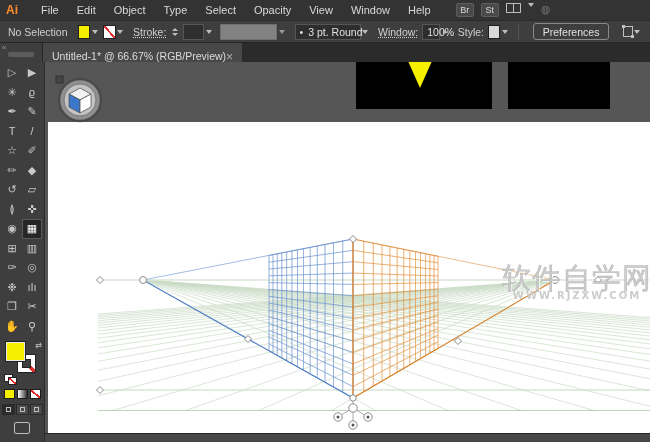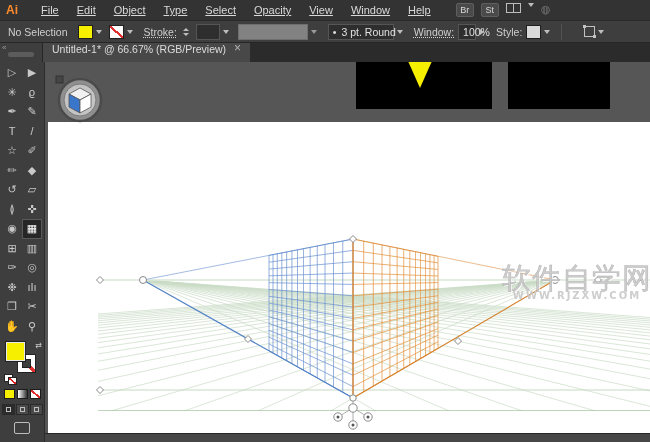--- a/index.html
+++ b/index.html
@@ -4,21 +4,21 @@
 <style>
   * { margin:0; padding:0; box-sizing:border-box; }
   html,body { width:650px; height:442px; overflow:hidden; background:#333; }
   body { font-family:"Liberation Sans", sans-serif; font-size:11px; color:#d6d6d6; }
   .app { position:relative; width:650px; height:442px;border-radius:17px; }
 
   
   .menubar { height:20px; background:#333333; display:flex; align-items:center; padding:0 6px; }
   .ai-logo { color:#ff8a2a; font-weight:bold; font-size:12px; margin-right:14px; letter-spacing:0; }
   #menu-items { display:flex; }
-  .mitem { padding:0 9px; color:#d9d9d9; font-size:11px; cursor:default;text-decoration:underline; }
+  .mitem { padding:0 9px; color:#d9d9d9; font-size:11px; cursor:default; }
   .menu-right { margin-left:16px; display:flex; align-items:flex-start; gap:7px; }
   .mb-btn { background:#4a4a4a; border:1px solid #5f5f5f; color:#d9d9d9; font-size:9px;
             width:18px; height:14px; line-height:12px; text-align:center; border-radius:2px; }
   .ws-icon { width:15px; height:10px; border:1px solid #bdbdbd; position:relative; display:inline-block; }
   .ws-icon::after { content:""; position:absolute; left:6px; top:0; bottom:0; width:1px; background:#bdbdbd; }
   .chev { width:0; height:0; border-left:3px solid transparent; border-right:3px solid transparent;
           border-top:4px solid #bdbdbd; display:inline-block; }
   .swirl { color:#777; font-size:11px; }
 
   
@@ -42,21 +42,21 @@
   .xform-icon { width:11px; height:11px; border:1px solid #c2c2c2; position:relative; display:inline-block; }
   .xform-icon::before, .xform-icon::after { content:""; position:absolute; width:3px; height:3px; background:#c2c2c2; }
   .xform-icon::before { left:-2px; top:-2px; } .xform-icon::after { right:-2px; bottom:-2px; }
   .gap4{margin-left:4px;} .gap6{margin-left:6px;} .gap8{margin-left:8px;} .gap10{margin-left:10px;}
 
   
   .tabbar { height:19px; background:#2b2b2b; display:flex; align-items:stretch; }
   .tools-header { width:43px; background:#3e3e3e; position:relative; border-right:1px solid #262626; }
   .tools-header .dbl { position:absolute; top:0px; left:2px; font-size:8px; color:#9a9a9a; }
   .tools-header .grip { position:absolute; left:8px; top:9px; width:26px; height:5px; background:#5c5c5c; border-radius:2px; }
-  .tab { background:#484848; display:flex; align-items:flex-start; padding:0 9px; gap:8px; color:#dcdcdc; font-size:10.5px; }
+  .tab { background:#484848; display:flex; align-items:flex-end; padding:0 9px; color:#dcdcdc; font-size:10.5px; }
   .tab .close { color:#b5b5b5; font-size:12px; line-height:10px; }
 
   
   .main { display:flex; height:380px; }
   .toolbar { width:45px; background:#3e3e3e; border-right:1px solid #2c2c2c; padding-top:1px; }
   #tool-grid { display:grid; grid-template-columns:20px 20px; justify-content:center; }
   .tool { height:19.5px; display:flex; align-items:center; justify-content:center; color:#c9c9c9;
           font-size:11px; cursor:default; }
   .tool.active { background:#262626; border:1px solid #5a5a5a; color:#fff; }
   .swatch-area { position:relative; width:45px; height:46px; margin-top:4px; }
@@ -142,20 +142,21 @@
     <span class="field gap4" style="width:18px">100%</span>
     <span class="chevbox">
         <span class="chev" style="transform:rotate(-90deg)"></span>
       </span>
     <span class="cb-label gap8">Style:</span>
     <span class="swatch gap4" style="background:#d9d9d9"></span>
     <span class="chevbox">
         <span class="chev"></span>
       </span>
     <span class="vdiv"></span>
+    <button class="btn gap6">Preferences</button>
     <span class="xform-icon" style="margin-left:14px"></span>
     <span class="chevbox">
         <span class="chev"></span>
       </span>
   </div>
 
   <div class="tabbar">
     <div class="tools-header">
       <span class="dbl">«</span>
       <span class="grip"></span>

